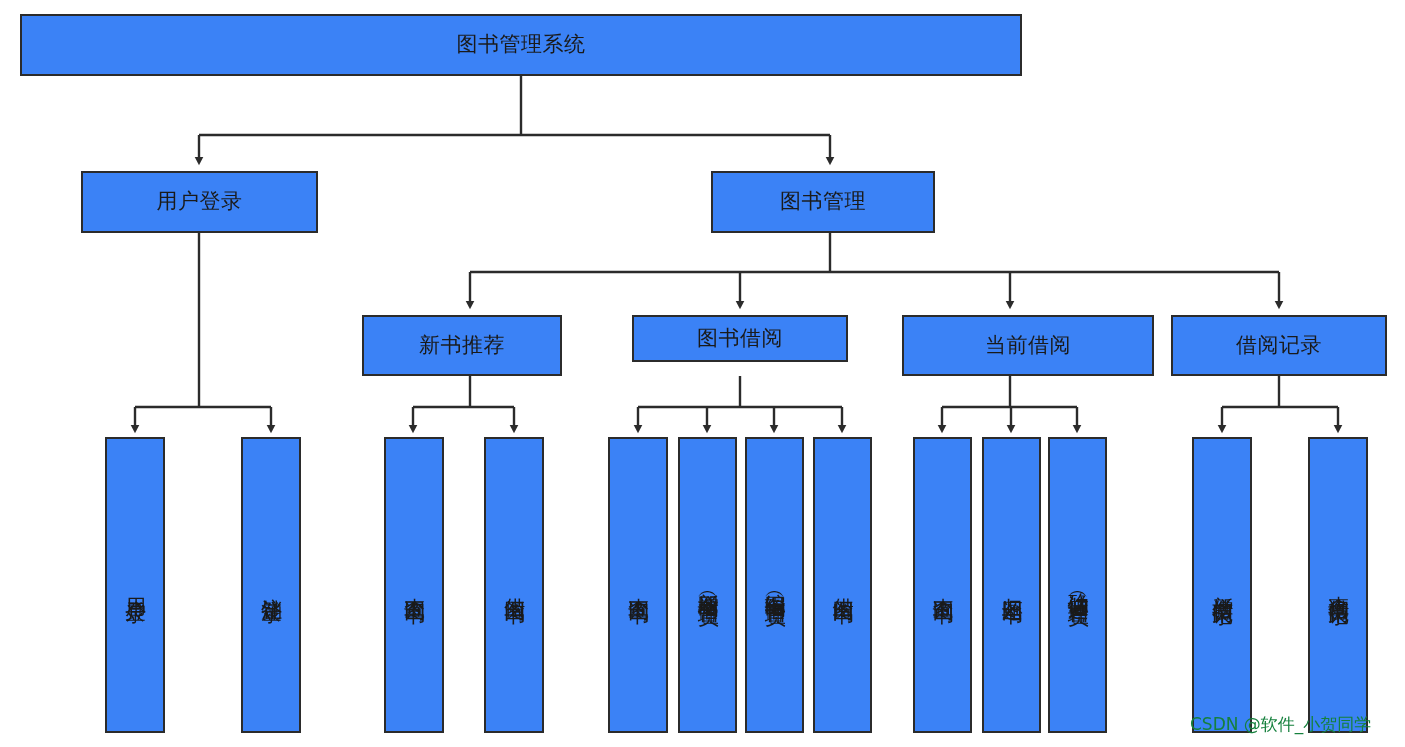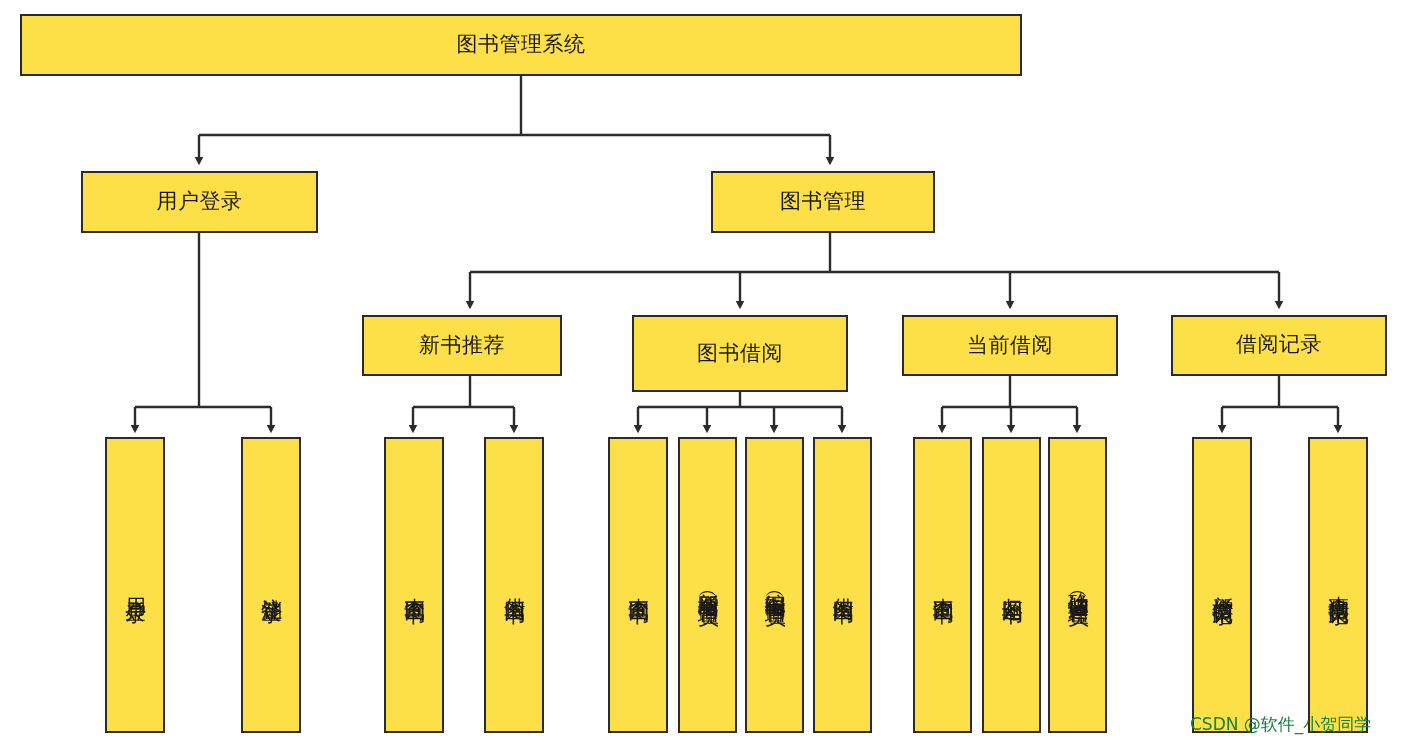--- a/index.html
+++ b/index.html
@@ -20,21 +20,21 @@
     left: 0;
     top: 0;
     width: 1405px;
     height: 747px;
     pointer-events: none;
   }
   .node {
     position: absolute;
     box-sizing: border-box;
     border: 2px solid #2b2b2b;
-    background: #fde047;
+    background: #3b82f6;
     color: #1a1a1a;
     display: flex;
     align-items: center;
     justify-content: center;
     text-align: center;
     line-height: 1.12;
   }
   .node.horiz {
     font-size: 21px;
     letter-spacing: 0.5px;
@@ -124,27 +124,27 @@
   <div class="node horiz" style="left:81px; top:171px; width:237px; height:62px;">
     <span class="lbl">用户登录</span>
   </div>
   <div class="node horiz" style="left:711px; top:171px; width:224px; height:62px;">
     <span class="lbl">图书管理</span>
   </div>
 
   <div class="node horiz" style="left:362px; top:315px; width:200px; height:61px;">
     <span class="lbl">新书推荐</span>
   </div>
-  <div class="node horiz" style="left:632px; top:315px; width:216px; height:77px;">
+  <div class="node horiz" style="left:632px; top:315px; width:216px; height:47px;">
     <span class="lbl">图书借阅</span>
   </div>
-  <div class="node horiz" style="left:902px; top:315px; width:216px; height:61px;text-align:right;">
+  <div class="node horiz" style="left:902px; top:315px; width:252px; height:61px;text-align:right;">
     <span class="lbl">当前借阅</span>
   </div>
-  <div class="node horiz" style="left:1171px; top:315px; width:216px; height:61px;font-family:Liberation Mono, monospace;">
+  <div class="node horiz" style="left:1171px; top:315px; width:216px; height:61px;">
     <span class="lbl">借阅记录</span>
   </div>
 
   <div class="node vert" style="left:105px; top:437px; width:60px; height:296px;">
     <span class="lbl">用户登录</span>
   </div>
   <div class="node vert" style="left:241px; top:437px; width:60px; height:296px;">
     <span class="lbl">注销登录</span>
   </div>
 

